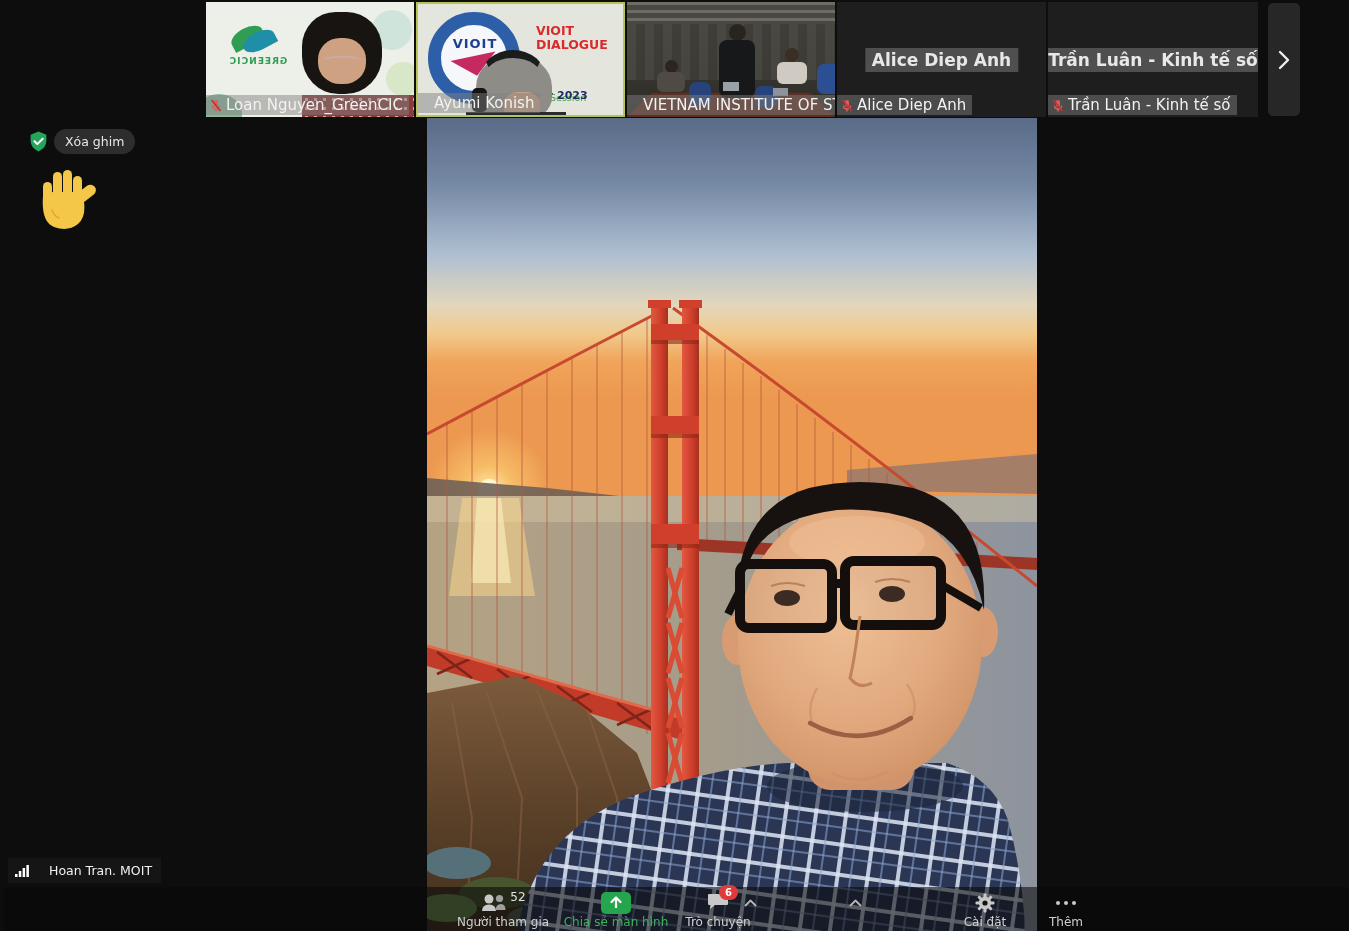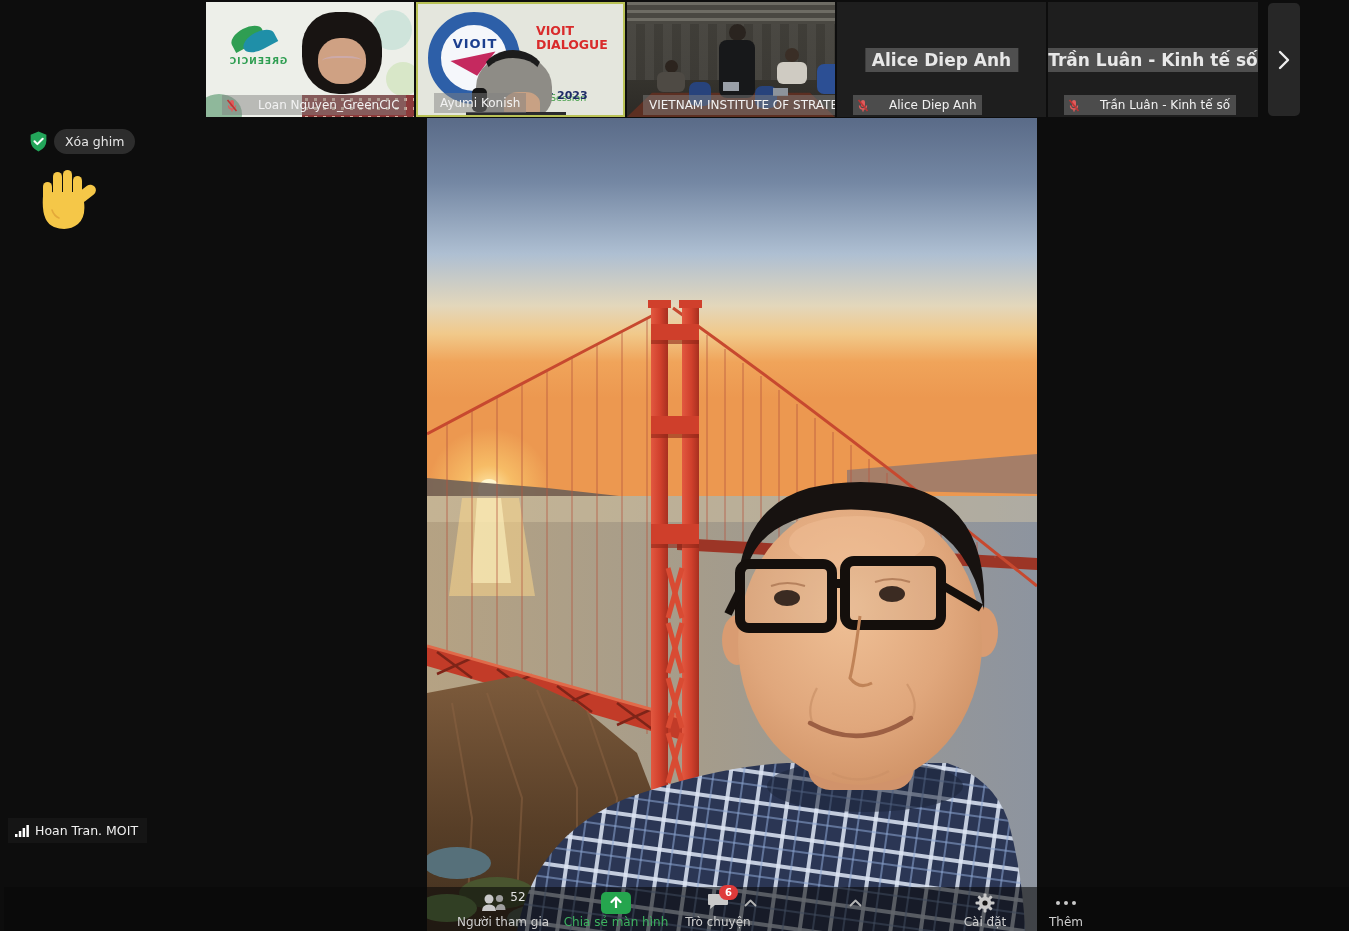--- a/index.html
+++ b/index.html
@@ -3,24 +3,24 @@
 <meta charset="utf-8">
 <style>
   html,body{margin:0;padding:0;background:#000;}
   #app{position:relative;width:1349px;height:931px;background:#0d0d0d;overflow:hidden;
        font-family:"DejaVu Sans","Liberation Sans",sans-serif;color:#e6e6e6;}
   .abs{position:absolute;}
 
   
   .tile{position:absolute;top:2px;height:115px;width:208px;background:#1e1e1e;overflow:hidden;}
   .tile.active{border:2px solid #b9c256;box-sizing:border-box;}
-  .name-chip{position:absolute;left:16px;bottom:2px;display:flex;align-items:center;gap:20px;
-             background:rgba(128,128,128,.48);color:#f2f2f2;font-size:12px;line-height:18px;
+  .name-chip{position:absolute;left:0;bottom:2px;display:flex;align-items:center;gap:4px;
+             background:rgba(128,128,128,.48);color:#f2f2f2;font-size:15px;line-height:18px;
              padding:1px 6px 1px 4px;max-width:100%;white-space:nowrap;overflow:hidden;}
-  .name-chip.nomic{padding-left:6px;}
+  .name-chip.nomic{padding-left:16px;}
   .center-name{position:absolute;top:50%;left:50%;transform:translate(-50%,-50%);
                background:rgba(128,128,128,.5);color:#e8e8e8;font-weight:bold;font-size:17px;
                padding:2px 7px;white-space:nowrap;}
   .nextbtn{position:absolute;left:1268px;top:3px;width:32px;height:113px;background:#272727;
            border-radius:5px;display:flex;align-items:center;justify-content:center;cursor:pointer;}
 
   
   .t1{background:#edefe9;}
   .t1 .blob1{position:absolute;left:166px;top:8px;width:40px;height:40px;border-radius:50%;background:#cfe4db;}
   .t1 .blob2{position:absolute;left:180px;top:60px;width:34px;height:34px;border-radius:50%;background:#d8e7c8;}
@@ -77,21 +77,21 @@
   .t3 .ch3{position:absolute;left:128px;top:84px;width:22px;height:22px;border-radius:7px;background:#27437c;}
   .t3 .lap1{position:absolute;left:96px;top:80px;width:16px;height:9px;background:#9aa0a8;}
   .t3 .lap2{position:absolute;left:146px;top:86px;width:15px;height:8px;background:#8d939b;}
 
   
   .unpin-pill{position:absolute;left:54px;top:129px;height:25px;display:flex;align-items:center;
               background:#2d2d2d;border-radius:13px;padding:0 11px;font-size:12.5px;color:#e6e6e6;}
 
   
   #stage-video{position:absolute;left:427px;top:118px;width:610px;height:813px;}
-  .pin-chip{position:absolute;left:8px;top:818px;height:25px;display:flex;align-items:center;gap:6px;
+  .pin-chip{position:absolute;left:8px;top:858px;height:25px;display:flex;align-items:center;gap:20px;
             background:rgba(24,24,24,.85);padding:0 9px 0 7px;font-size:12.5px;color:#f0f0f0;}
 
   
   #toolbar{position:absolute;left:4px;bottom:0;width:100%;height:44px;background:rgba(8,8,8,.58);}
   .tb-item{position:absolute;top:0;height:47px;width:130px;display:flex;flex-direction:column;
            align-items:center;justify-content:flex-start;padding-top:5px;box-sizing:border-box;
            gap:2px;cursor:pointer;}
   .tb-item .lab{font-size:12px;color:#cfcfcf;white-space:nowrap;}
   .tb-item .lab.green{color:#3cb25f;}
   .tb-ic{height:21px;display:flex;align-items:center;gap:3px;}

